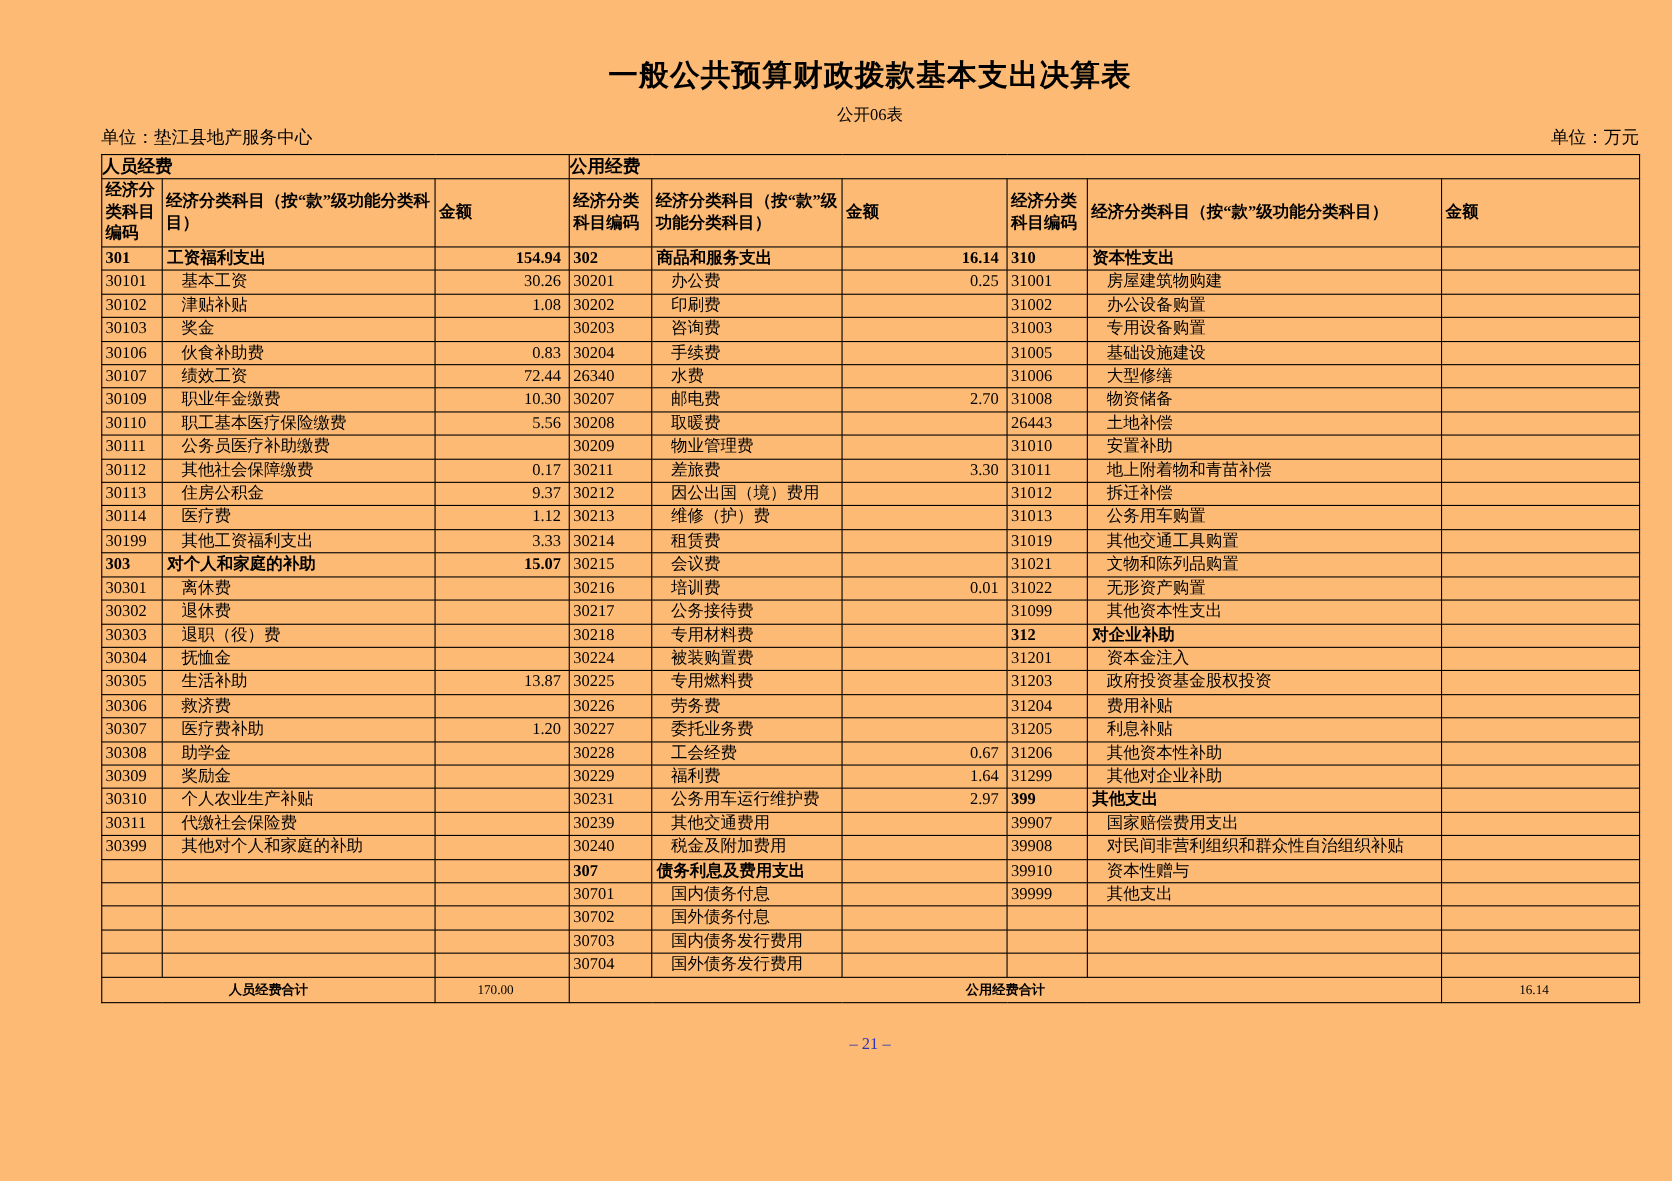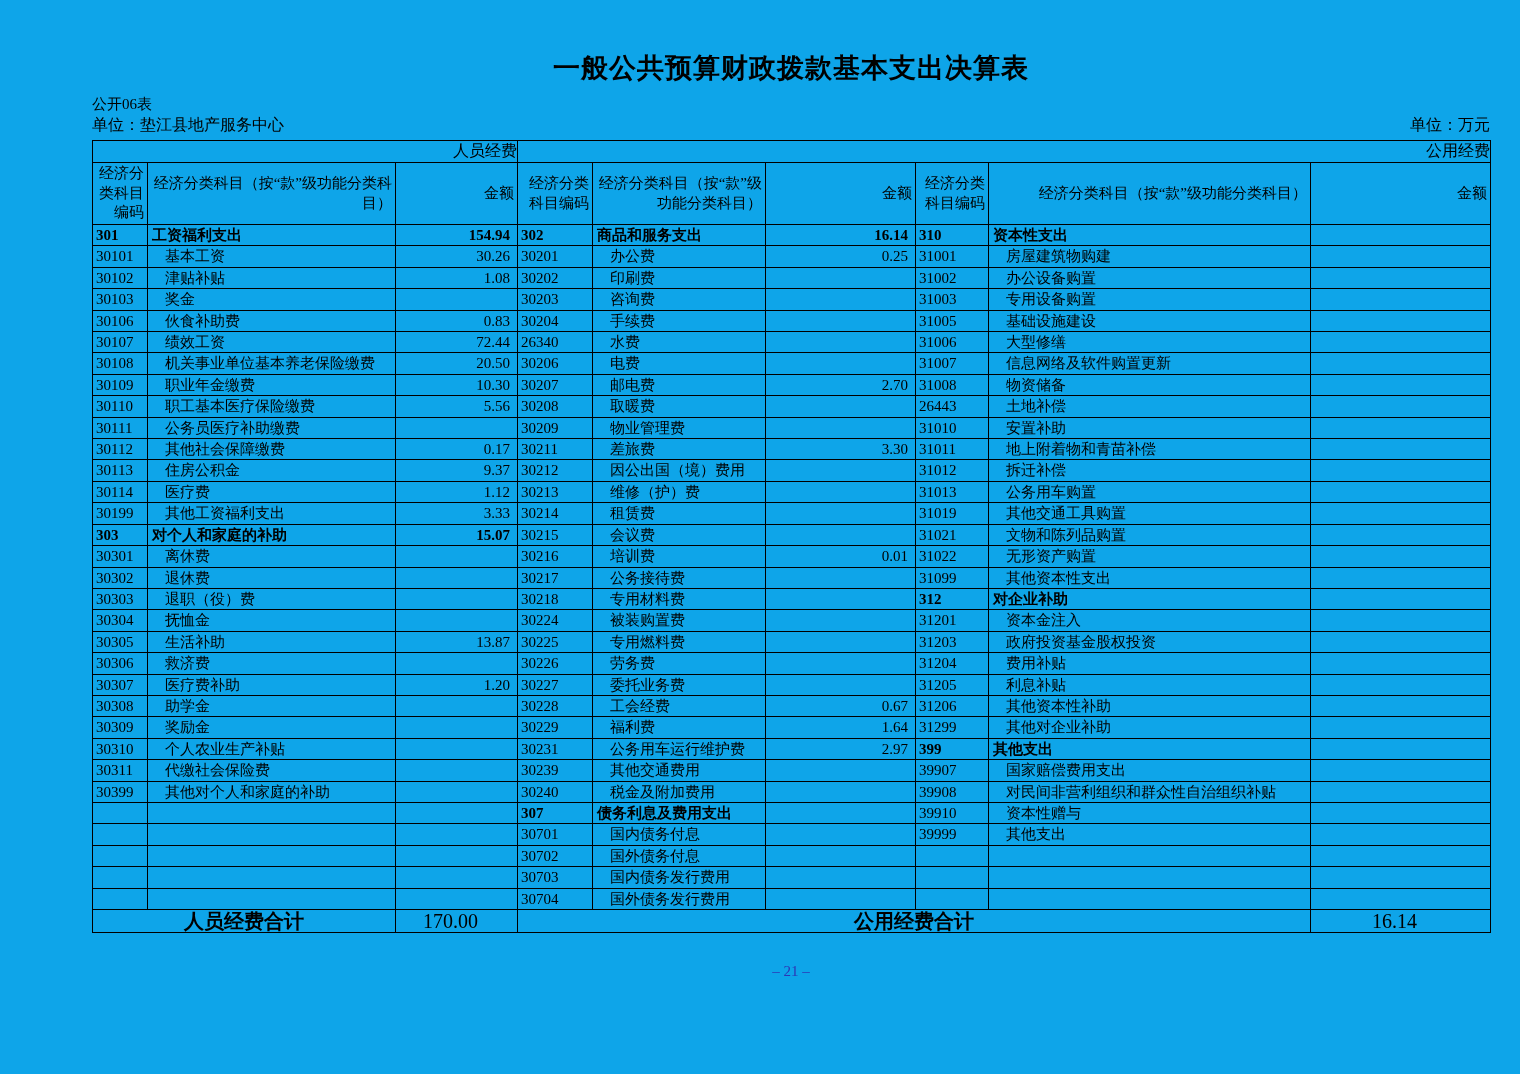--- a/index.html
+++ b/index.html
@@ -2,41 +2,41 @@
 <html><head>
 <meta charset="utf-8">
 <style>
   * { box-sizing: border-box; }
   html,body { margin:0; padding:0; }
   body {
     background:#ffffff;
     font-family:"Liberation Serif","DejaVu Serif",serif;
     color:#000;
   }
-  .sheet { position:relative; width:1520px; height:1074px; background:#0ea5e9; overflow:hidden; }
+  .sheet { position:relative; width:1520px; height:1074px; background:#fdba74; overflow:hidden; }
   .content { position:absolute; left:92px; top:0; width:1398px; }
 
   .title { margin-top:50px; text-align:center; font-size:27px; font-weight:bold; letter-spacing:1px; }
-  .form-label { text-align:left; font-size:15px; margin-top:9px; }
+  .form-label { text-align:center; font-size:15px; margin-top:9px; }
   .unit-row { display:flex; justify-content:space-between; font-size:16px; margin-top:1px; margin-bottom:4px; }
 
   table { border-collapse:collapse; table-layout:fixed; width:1398px; }
   th, td { border:1px solid #000; padding:0; overflow:hidden; }
-  thead th { font-weight:normal; text-align:right; }
+  thead th { font-weight:bold; text-align:left; }
   tr.group-row th { height:21px; font-size:16px; }
   tr.cols-row th { height:62px; font-size:15px; line-height:1.3; padding:0 3px; vertical-align:middle; }
 
   tbody td { height:20.5px; line-height:20.4px; font-size:15px; white-space:nowrap; }
   td.code { text-align:left; padding-left:3px; }
   td.name { text-align:left; padding-left:4px; }
   td.name.sub { padding-left:17px; }
   td.amount { text-align:right; padding-right:7px; }
   .cat { font-weight:bold; }
 
-  tfoot td { height:23px; font-size:20px; line-height:22px; }
+  tfoot td { height:23px; font-size:12px; line-height:22px; }
   .total-label { font-weight:bold; text-align:center; }
   .total-amount { text-align:center; padding-right:12px; }
 
   .notes { display:flex; margin-top:7px; font-size:16.5px; }
   .notes-prefix { white-space:nowrap; }
   .notes-lines div { line-height:1.7; }
 
   .page-num { margin-top:30px; text-align:center; font-size:15px; color:#2d35b5; }
 </style>
 </head>
@@ -143,31 +143,20 @@
             <td class="name sub">绩效工资</td>
             <td class="amount">72.44</td>
             <td class="code">26340</td>
             <td class="name sub">水费</td>
             <td class="amount"></td>
             <td class="code">31006</td>
             <td class="name sub">大型修缮</td>
             <td class="amount"></td>
           </tr>
           <tr>
-            <td class="code">30108</td>
-            <td class="name sub">机关事业单位基本养老保险缴费</td>
-            <td class="amount">20.50</td>
-            <td class="code">30206</td>
-            <td class="name sub">电费</td>
-            <td class="amount"></td>
-            <td class="code">31007</td>
-            <td class="name sub">信息网络及软件购置更新</td>
-            <td class="amount"></td>
-          </tr>
-          <tr>
             <td class="code">30109</td>
             <td class="name sub">职业年金缴费</td>
             <td class="amount">10.30</td>
             <td class="code">30207</td>
             <td class="name sub">邮电费</td>
             <td class="amount">2.70</td>
             <td class="code">31008</td>
             <td class="name sub">物资储备</td>
             <td class="amount"></td>
           </tr>

